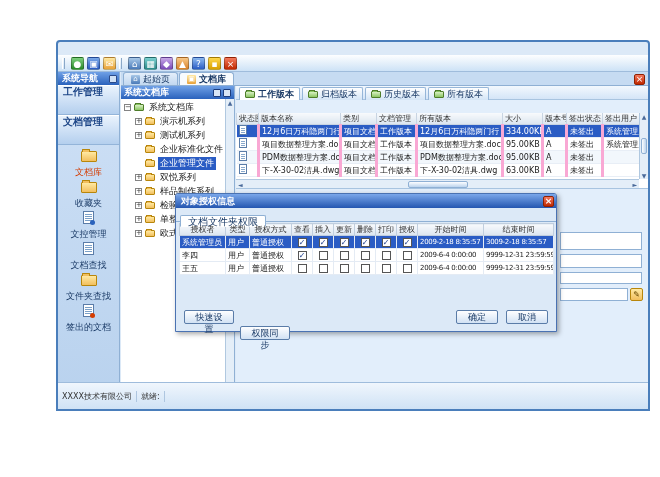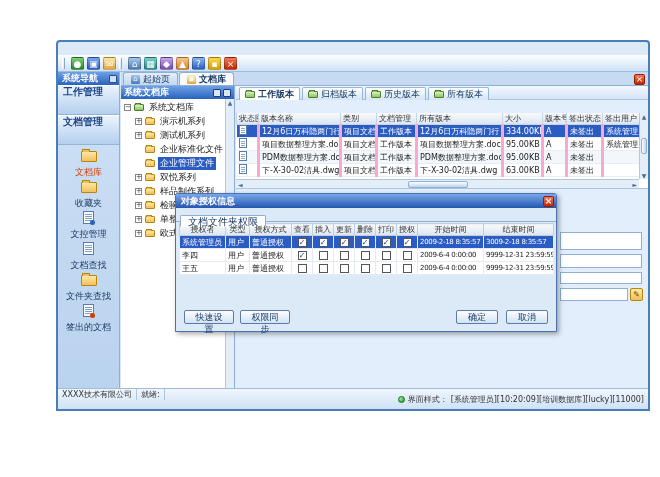--- a/index.html
+++ b/index.html
@@ -70,21 +70,21 @@
 table.grid tr.sel td{background:#2a5cc4;color:#fff}
 .gz-vscroll{position:absolute;right:0;top:0;width:9px;bottom:9px;background:#e4eef8;border-left:1px solid #b0c8e0;font-size:6px;color:#4a6a9a;text-align:center;display:flex;flex-direction:column;justify-content:space-between;cursor:pointer}
 .gz-hscroll{position:absolute;left:0;right:9px;bottom:0;height:9px;background:#e4eef8;border-top:1px solid #b0c8e0;font-size:6px;color:#4a6a9a;display:flex;justify-content:space-between;align-items:center;cursor:pointer}
 .hthumb{width:60px;height:7px;background:linear-gradient(#fdfeff,#bcd4ee);border:1px solid #8fb0d4;border-radius:2px}
 .formzone{position:absolute;left:0;top:103px;right:0;bottom:0}
 .fld{position:absolute;background:#fff;border:1px solid #8fb0d4}
 .minibtn{position:absolute;width:13px;height:13px;background:linear-gradient(#ffe9a2,#f2bf5e);border:1px solid #b8860b;border-radius:2px;font-size:8px;line-height:12px;text-align:center;color:#6a4a00;cursor:pointer}
 .remark-box{position:absolute;left:17px;top:216px;width:393px;height:52px;background:#fff;border:1px solid #8fb0d4}
 .xpbtn{position:absolute;height:14px;font-size:9px;line-height:12px;border:1px solid #5a7ca8;border-radius:2px;background:linear-gradient(#fefeff,#d2e2f4);padding:0 8px;color:#1a3a66;cursor:pointer;text-align:center}
 
-.statusbar{position:absolute;left:0;right:0;bottom:0;height:21px;background:linear-gradient(#f0f6fd,#cfe2f5);border-top:1px solid #9fbcdc;font-size:8px;color:#333;display:flex;}
+.statusbar{position:absolute;left:0;right:0;bottom:0;height:27px;background:linear-gradient(#f0f6fd,#cfe2f5);border-top:1px solid #9fbcdc;font-size:8px;color:#333;display:flex;align-items:center}
 .scell{padding:0 4px;border-right:1px solid #aec6e0;height:11px;line-height:11px;white-space:nowrap}
 .sright{margin-left:auto;display:flex;align-items:center;gap:3px;padding-right:4px;white-space:nowrap}
 .sdot{width:7px;height:7px;border-radius:50%;background:radial-gradient(circle at 30% 30%,#9fe89f,#1d9a1d);border:1px solid #127012}
 
 .dlg{position:absolute;left:175px;top:193px;width:382px;height:139px;background:#dce9f7;border:1px solid #4a72b2;border-radius:3px 3px 0 0;box-shadow:2px 2px 5px rgba(0,0,0,.35);z-index:100}
 .dlg-title{height:14px;background:linear-gradient(#7aa7ea,#2456b0);color:#fff;font-size:9px;font-weight:bold;line-height:14px;padding-left:5px;border-radius:2px 2px 0 0;display:flex;justify-content:space-between;align-items:center}
 .dlg-close{width:11px;height:11px;background:linear-gradient(#f4785e,#c02800);color:#fff;font-size:9px;line-height:9px;text-align:center;border-radius:2px;border:1px solid #902000;margin-right:2px;cursor:pointer}
 .dtabrow{height:14px;border-bottom:1px solid #8fb0d4;padding:2px 0 0 4px}
 .dtab{display:inline-block;font-size:10px;height:12px;line-height:11px;padding:0 7px;border:1px solid #8fb0d4;border-bottom:1px solid #fff;border-radius:2px 2px 0 0;background:#fff;color:#1a3a66;cursor:pointer}
 table.dgrid{border-collapse:collapse;table-layout:fixed;width:374px;margin:1px 3px 0 3px;background:#fff;font-size:8px}
@@ -345,25 +345,20 @@
       <span class="minibtn" style="left:394px;top:99px">✎</span>
 
       <div class="remark-box"></div>
 
     </div>
   </div>
 
   <div class="statusbar">
     <span class="scell">XXXX技术有限公司</span>
     <span class="scell">就绪:</span>
-    <span class="sright">
-      <span class="sdot"></span>
-      <span>界面样式：</span>
-      <span>[系统管理员][10:20:09][培训数据库][lucky][11000]</span>
-    </span>
   </div>
 </div>
 
 <div class="dlg">
   <div class="dlg-title">
     <span>对象授权信息</span>
     <span class="dlg-close">×</span>
   </div>
   <div class="dtabrow">
     <span class="dtab">文档文件夹权限</span>
@@ -431,18 +426,18 @@
       <td class="c"><span class="cb"></span></td>
       <td class="c"><span class="cb"></span></td>
       <td class="c"><span class="cb"></span></td>
       <td class="c"><span class="cb"></span></td>
       <td class="dt">2009-6-4 0:00:00</td>
       <td class="dt">9999-12-31 23:59:59</td>
     </tr>
   </tbody>
       </table>
   <div class="xpbtn" style="left:8px;top:116px;width:50px">快速设置</div>
-  <div class="xpbtn" style="left:64px;top:116px;width:50px">权限同步</div>
+  <div class="xpbtn" style="left:64px;top:132px;width:50px">权限同步</div>
   <div class="xpbtn" style="left:280px;top:116px;width:42px">确定</div>
   <div class="xpbtn" style="left:330px;top:116px;width:42px">取消</div>
 </div>
 
 </div>
 
 </body></html>

